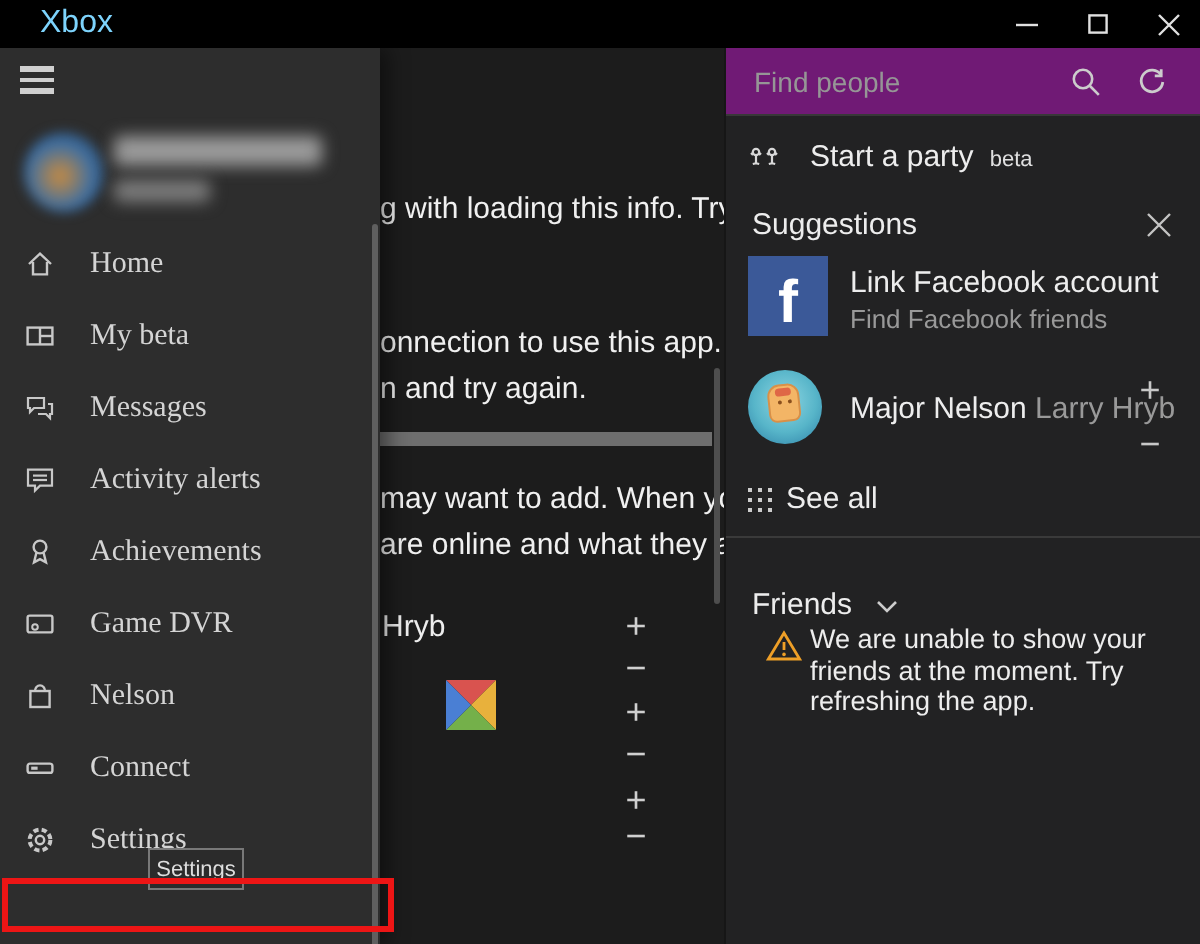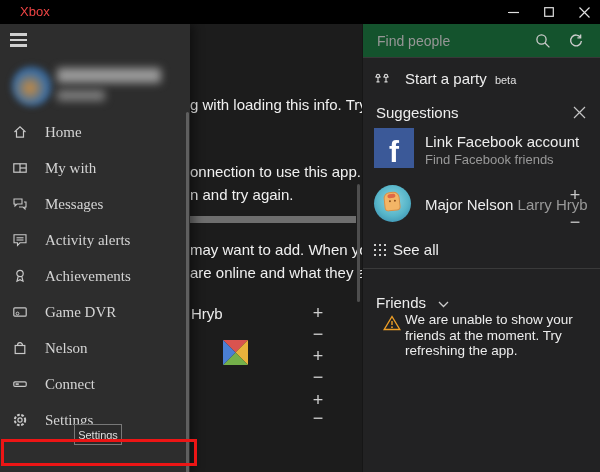--- a/index.html
+++ b/index.html
@@ -1,35 +1,35 @@
 <!DOCTYPE html>
 <html><head>
 <meta charset="utf-8">
 <style>
   * { margin:0; padding:0; box-sizing:border-box; }
   body { font-family:"Liberation Sans", sans-serif; background:#000; }
   #screen { position:relative; width:600px; height:472px; background:#1b1b1b; overflow:hidden; }
 
   
   .titlebar { position:absolute; left:0; top:0; width:600px; height:24px; background:#000; z-index:20; }
-  .titlebar .title { position:absolute; left:20px; top:0; line-height:24px; font-size:13px; color:#ef4444; }
+  .titlebar .title { position:absolute; left:20px; top:0; line-height:24px; font-size:16px; color:#7dd3fc; }
   .win-btn { position:absolute; top:0; width:36px; height:24px; display:flex; align-items:center; justify-content:center; }
 
   
   .main { position:absolute; left:0; top:24px; width:362px; height:448px; background:#1c1c1c; z-index:1; }
   .main .frag { position:absolute; color:#f0f0f0; font-size:15px; white-space:nowrap; }
   .main .frag.gray { color:#ededed; }
   .plusminus { position:absolute; width:16px; text-align:center; color:#cfcfcf; font-size:18px; line-height:18px; }
   .lightbar { position:absolute; left:190px; top:192px; width:166px; height:7px; background:#7d7d7d; opacity:.85; }
   .pinwheel { position:absolute; left:223px; top:316px; width:25px; height:25px; }
   .main-scrollbar { position:absolute; left:357px; top:160px; width:3px; height:118px; background:#4e4e4e; border-radius:2px; }
 
   
   .rightpanel { position:absolute; left:362px; top:24px; width:238px; height:448px; background:#222223; border-left:1px solid #161616; z-index:2; }
-  .searchrow { position:absolute; left:0; top:0; width:238px; height:34px; background:#14532d; border-bottom:1px solid #383838; }
+  .searchrow { position:absolute; left:0; top:0; width:238px; height:34px; background:#701a75; border-bottom:1px solid #383838; }
   .searchrow input { position:absolute; left:14px; top:4px; width:150px; height:26px; background:transparent; border:none; outline:none; color:#dcdcdc; font-size:14px; font-family:"Liberation Sans", sans-serif; }
   .searchrow input::placeholder { color:#969696; }
   .rp-text { position:absolute; color:#ededed; font-size:15px; white-space:nowrap; }
   .rp-sub { position:absolute; color:#999; font-size:13px; white-space:nowrap; }
   .fb-icon { position:absolute; left:11px; top:104px; width:40px; height:40px; background:#3b5998; color:#fff; font-size:30px; font-weight:bold; text-align:center; line-height:48px; overflow:hidden; }
   .avatar-nelson { position:absolute; left:11px; top:161px; width:37px; height:37px; border-radius:50%; background:radial-gradient(circle at 50% 42%, #8ed6e2 0%, #57b5c9 55%, #2d7fa6 100%); overflow:hidden; }
   .toast { position:absolute; left:10px; top:7px; width:16px; height:19px; background:#f3b566; border:1px solid #d89048; border-radius:6px 6px 4px 4px; transform:rotate(-6deg); }
   .toast .eye { position:absolute; width:2px; height:2px; border-radius:50%; background:#8a4f1d; top:7px; }
   .toast .mark { position:absolute; left:3px; top:1px; width:8px; height:4px; background:#d9543f; border-radius:2px; opacity:.8; }
   .rp-plusminus { position:absolute; left:204px; width:16px; text-align:center; color:#c8c8c8; font-size:18px; line-height:18px; }
@@ -201,21 +201,21 @@
         <span class="nlabel">Home</span>
       </div>
       <div class="nav-item">
         <span class="nicon">
           <svg width="16" height="16" viewBox="0 0 16 16">
               <rect x="1.8" y="3.8" width="12.4" height="8.4" fill="none" stroke="#c8c8c8" stroke-width="1.2"></rect>
               <line x1="8" y1="3.8" x2="8" y2="12.2" stroke="#c8c8c8" stroke-width="1.2"></line>
               <line x1="8" y1="8" x2="14.2" y2="8" stroke="#c8c8c8" stroke-width="1.2"></line>
             </svg>
         </span>
-        <span class="nlabel">My with</span>
+        <span class="nlabel">My beta</span>
       </div>
       <div class="nav-item">
         <span class="nicon">
           <svg width="16" height="16" viewBox="0 0 16 16">
               <path d="M2 3 h8 v5 h-5 l-2 2 v-2 h-1 z" fill="none" stroke="#c8c8c8" stroke-width="1.1"></path>
               <path d="M12 6 h2 v5 h-1 v2 l-2 -2 h-4" fill="none" stroke="#c8c8c8" stroke-width="1.1"></path>
             </svg>
         </span>
         <span class="nlabel">Messages</span>
       </div>

